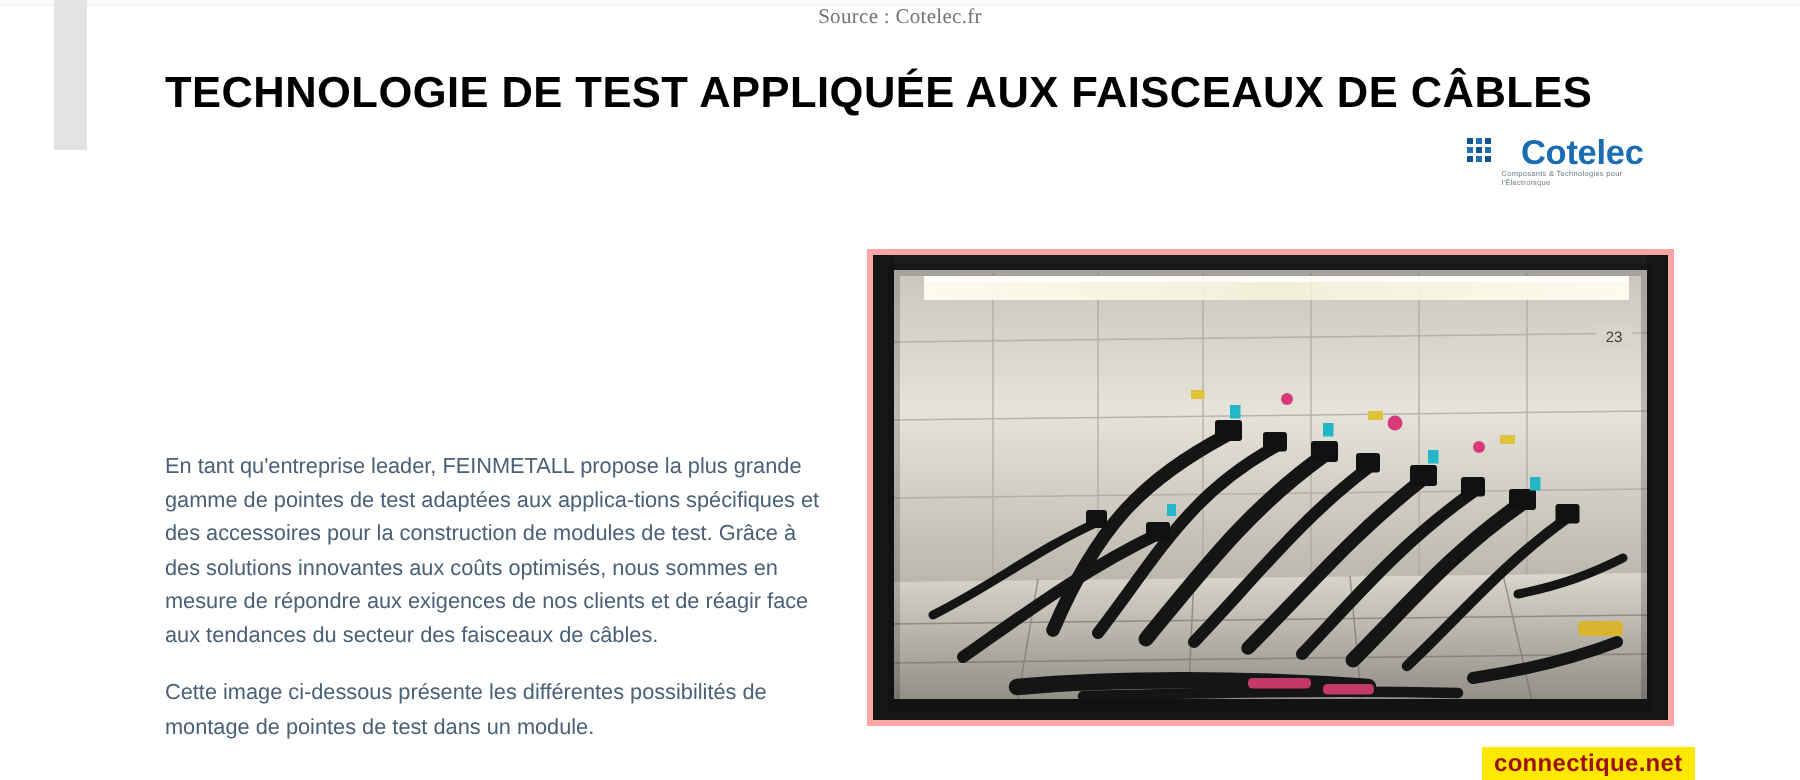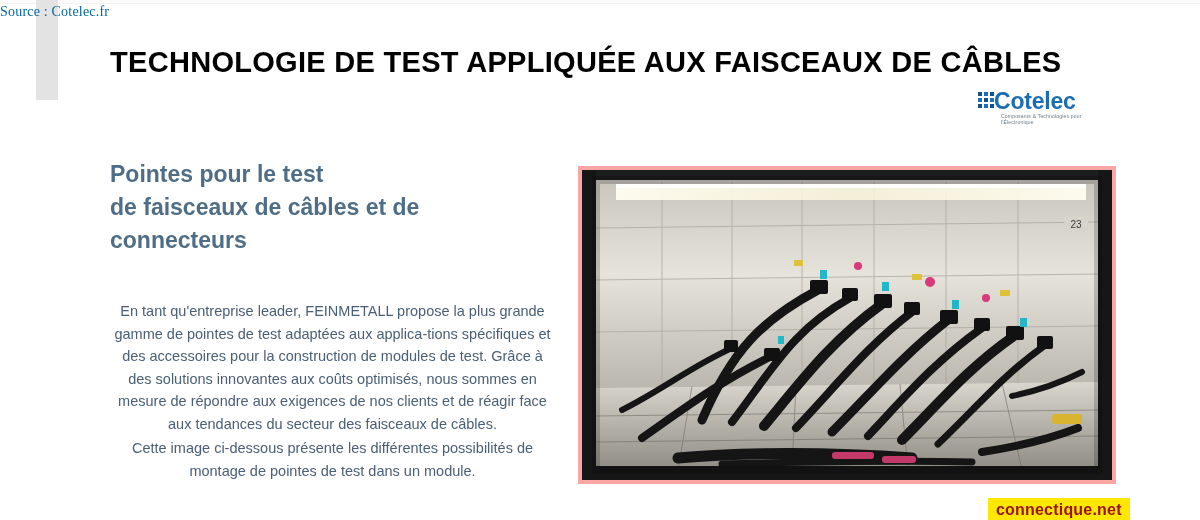--- a/index.html
+++ b/index.html
@@ -44,23 +44,24 @@
     background: #fbfbfb;
     border-bottom: 1px solid #f2f2f2;
   }
 
   
   .source {
     position: absolute;
     top: 4px;
     left: 0;
     width: 1200px;
+    text-align: center;
     font-family: "Liberation Serif", serif;
     font-size: 14px;
-    color: #0369a1;
+    color: #737373;
     letter-spacing: 0.2px;
   }
 
   
   .doc-title {
     position: absolute;
     left: 110px;
     top: 46px;
     width: 1000px;
     font-family: "Liberation Sans", sans-serif;
@@ -92,21 +93,21 @@
   }
   .logo-squares i {
     display: block;
     width: 4px;
     height: 4px;
     background: #1f6fb5;
   }
   .logo-squares i.dark { background: #13538c; }
   .logo-text {
     position: absolute;
-    left: 16px;
+    left: 36px;
     top: 0px;
     font-family: "Liberation Sans", sans-serif;
     font-size: 23px;
     font-weight: bold;
     color: #1a6db2;
     letter-spacing: -0.2px;
   }
   .logo-sub {
     position: absolute;
     left: 23px;
@@ -133,24 +134,23 @@
   
   .body-copy {
     position: absolute;
     left: 110px;
     top: 300px;
     width: 445px;
     font-family: "Liberation Sans", sans-serif;
     font-size: 14.5px;
     color: #4a6076;
     line-height: 22.5px;
-    text-align: center;
   }
   .body-copy p { margin: 0; }
-  .body-copy p + p { margin-top: 2px; }
+  .body-copy p + p { margin-top: 16px; }
 
   
   .clipped-line {
     position: absolute;
     left: 186px;
     top: 512px;
     width: 360px;
     font-family: "Liberation Sans", sans-serif;
     font-size: 14.5px;
     font-weight: bold;
@@ -218,25 +218,20 @@
         <i class="dark"></i>
         <i></i>
       <i class="dark"></i>
         <i></i>
         <i class="dark"></i>
     </div>
     <div class="logo-text">Cotelec</div>
     <div class="logo-sub">Composants &amp; Technologies pour l'Électronique</div>
   </div>
 
-  <div class="section-heading">
-    <div>Pointes pour le test</div>
-    <div>de faisceaux de câbles et de</div>
-    <div>connecteurs</div>
-  </div>
 
   <div class="body-copy">
     <p>En tant qu'entreprise leader, FEINMETALL propose la plus grande gamme de pointes de test adaptées aux applica-tions spécifiques et des accessoires pour la construction de modules de test. Grâce à des solutions innovantes aux coûts optimisés, nous sommes en mesure de répondre aux exigences de nos clients et de réagir face aux tendances du secteur des faisceaux de câbles.</p>
     <p>Cette image ci-dessous présente les différentes possibilités de montage de pointes de test dans un module.</p>
   </div>
 
   <div class="clipped-line">Pointes à ressort</div>
 
   <div class="photo">
     <svg width="530" height="310" viewBox="0 0 530 310" xmlns="http://www.w3.org/2000/svg" aria-hidden="true">

